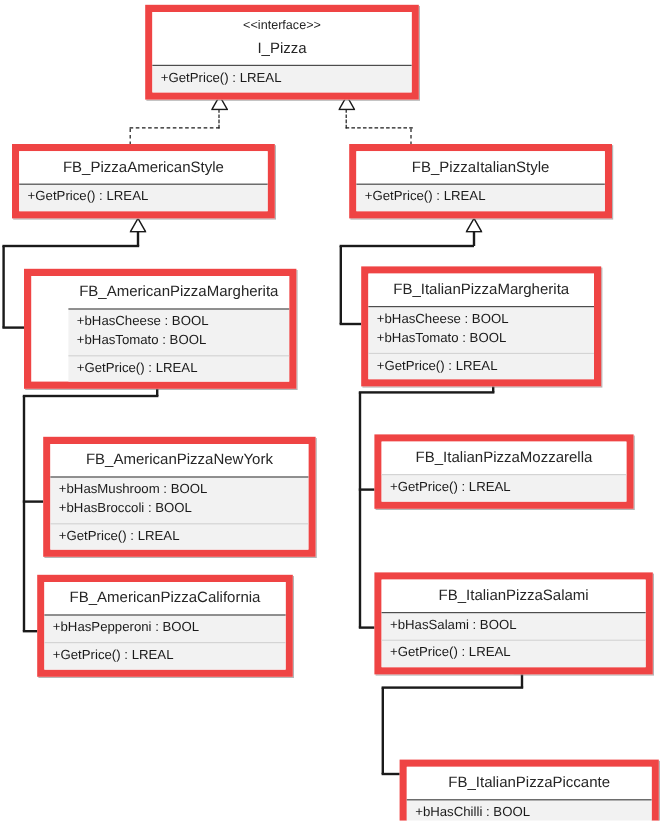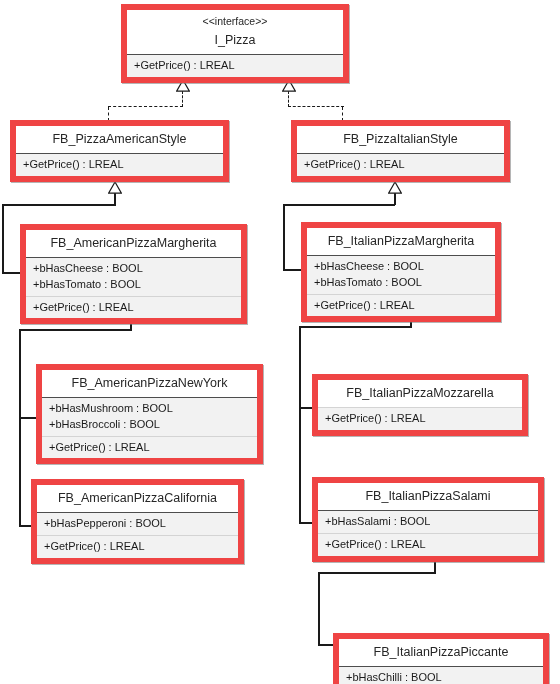--- a/index.html
+++ b/index.html
@@ -194,21 +194,21 @@
     </div>
   </div>
 
   <div class="uml-box" style="left:291px; top:120px; width:219px;">
     <div class="uml-name">FB_PizzaItalianStyle</div>
     <div class="uml-compartment ops only">
       <div class="uml-feature">+GetPrice() : LREAL</div>
     </div>
   </div>
 
-  <div class="uml-box" style="left:20px; top:224px; width:227px;">
+  <div class="uml-box" style="left:20px; top:224px; width:227px;padding-left:31px;">
     <div class="uml-name">FB_AmericanPizzaMargherita</div>
     <div class="uml-compartment attrs">
       <div class="uml-feature">+bHasCheese : BOOL</div>
       <div class="uml-feature">+bHasTomato : BOOL</div>
     </div>
     <div class="uml-compartment ops">
       <div class="uml-feature">+GetPrice() : LREAL</div>
     </div>
   </div>
 
@@ -227,21 +227,21 @@
     <div class="uml-name">FB_AmericanPizzaNewYork</div>
     <div class="uml-compartment attrs">
       <div class="uml-feature">+bHasMushroom : BOOL</div>
       <div class="uml-feature">+bHasBroccoli : BOOL</div>
     </div>
     <div class="uml-compartment ops">
       <div class="uml-feature">+GetPrice() : LREAL</div>
     </div>
   </div>
 
-  <div class="uml-box" style="left:312px; top:362px; width:216px;margin-top:12px;">
+  <div class="uml-box" style="left:312px; top:362px; width:216px;">
     <div class="uml-name">FB_ItalianPizzaMozzarella</div>
     <div class="uml-compartment ops">
       <div class="uml-feature">+GetPrice() : LREAL</div>
     </div>
   </div>
 
   <div class="uml-box" style="left:31px; top:479px; width:213px;">
     <div class="uml-name">FB_AmericanPizzaCalifornia</div>
     <div class="uml-compartment attrs">
       <div class="uml-feature">+bHasPepperoni : BOOL</div>

